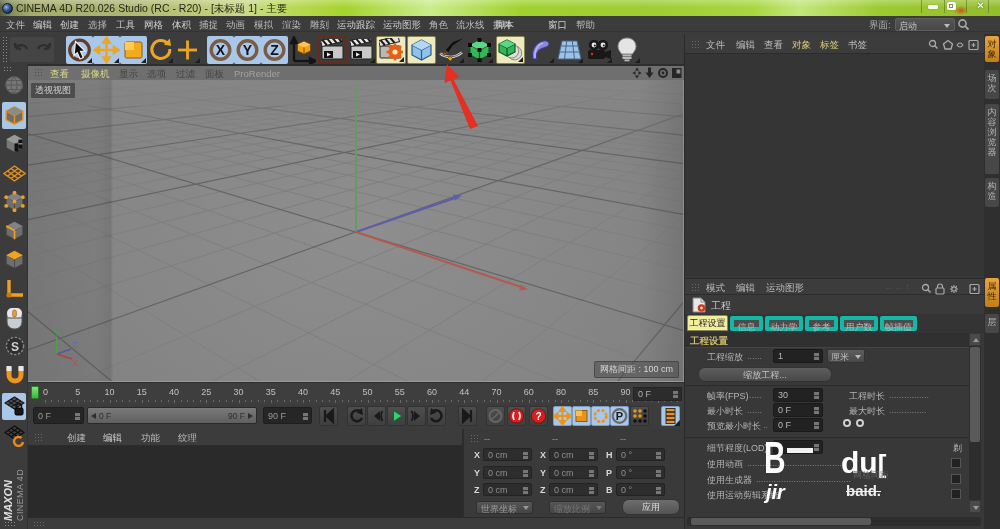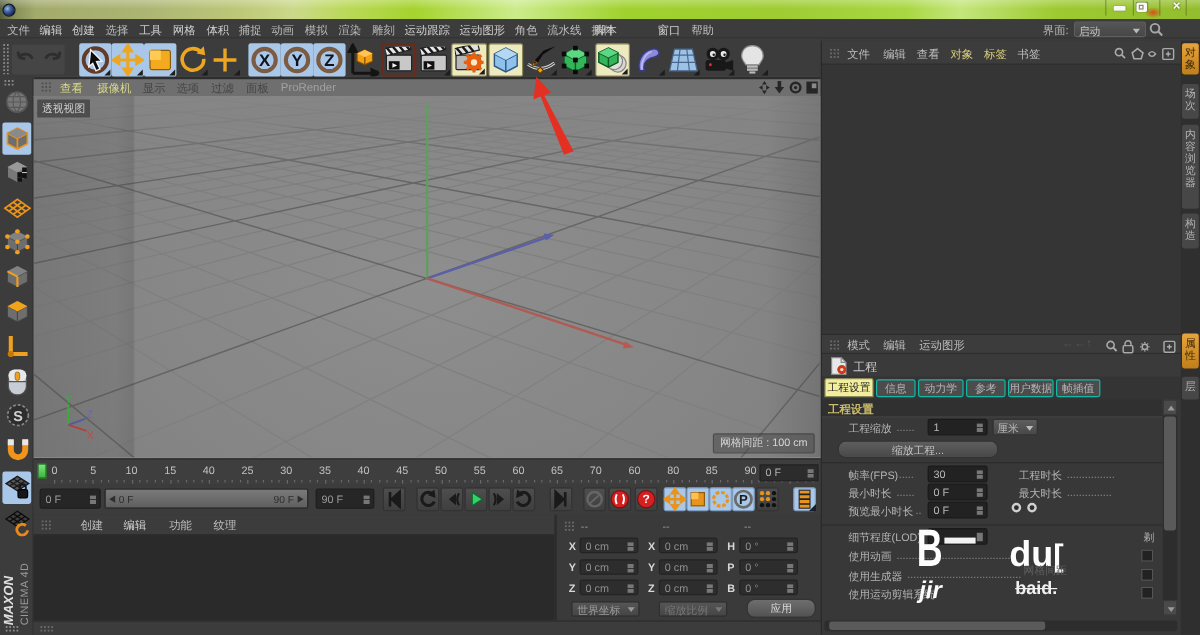--- a/index.html
+++ b/index.html
@@ -56,31 +56,32 @@
 #omhead{left:0;top:0;width:300px;height:20px;background:#3c3c3c;border-bottom:1px solid #2c2c2c}
 #ombody{left:0;top:20px;width:300px;height:222px;background:#353535}
 #amhead{left:0;top:244px;width:300px;height:17px;background:#3c3c3c;border-top:1px solid #2a2a2a;border-bottom:1px solid #2d2d2d}
 .rmitem{position:absolute;top:4px;font-size:9.5px;color:#bdbdbd;white-space:nowrap}
 #tabstrip{left:984px;top:34px;width:16px;height:495px;background:#2f2f2f}
 .vtab{position:absolute;left:1px;width:14px;border-radius:2px;color:#b3b3b3;background:#474747;font-size:9px;text-align:center;line-height:10px;padding:3px 0;word-break:break-all}
 .vtab.sel{background:linear-gradient(180deg,#e8a33c,#c07f18);color:#3a2a08}
 .dots{position:absolute;background-image:radial-gradient(circle,#8a8a8a 26%,transparent 32%);background-size:3px 3px}
 .dotsd{position:absolute;background-image:radial-gradient(circle,#6a6a6a 30%,transparent 36%);background-size:3px 3px}
 .dotsv{position:absolute;background-image:radial-gradient(circle,#4e4e4e 30%,transparent 36%);background-size:3px 3px}
-.rtab{position:absolute;top:282px;height:15px;background:#4c4c4c;border:1px solid #14b8a6;border-radius:2px;font-size:9px;color:#b8b8b8;text-align:center;line-height:14px}
+.rtab{position:absolute;top:282px;height:15px;background:#4c4c4c;border:4px solid #14b8a6;border-radius:2px;font-size:9px;color:#b8b8b8;text-align:center;line-height:14px}
 .arow{position:absolute;font-size:9px;color:#b4b4b4;white-space:nowrap}
 .adots{position:absolute;font-size:9px;color:#8a8a8a;overflow:hidden;white-space:nowrap}
 .afield{position:absolute;height:14px;background:#222;border:1px solid #1a1a1a;border-radius:2px;color:#b8b8b8;font-size:9px;padding:1px 4px}
 .afield:after{content:"";position:absolute;right:3px;top:3px;width:5px;height:7px;background:linear-gradient(180deg,#777 45%,#333 45%,#333 55%,#777 55%)}
 .achk{position:absolute;width:10px;height:10px;background:#222;border:1px solid #555}
 </style></head><body>
 <div id="page">
 
 <div class="abs" id="title"></div>
 <div class="abs" id="c4dlogo"></div>
+<div class="abs" id="titletext">CINEMA 4D R20.026 Studio (RC - R20) - [未标题 1] - 主要</div>
 <div class="abs" style="left:954px;top:6px;width:14px;height:9px;background:radial-gradient(ellipse at center,rgba(225,60,25,.85),rgba(225,60,25,0) 72%)"></div>
 <div class="abs" style="left:921px;top:0;width:1px;height:13px;background:rgba(80,95,30,.5)"></div>
 <div class="abs" style="left:944px;top:0;width:1px;height:13px;background:rgba(80,95,30,.5)"></div>
 <div class="abs" style="left:966px;top:0;width:1px;height:13px;background:rgba(80,95,30,.5)"></div>
 <div class="abs" style="left:988px;top:0;width:1px;height:13px;background:rgba(80,95,30,.5)"></div>
 <div class="abs" style="left:928px;top:5px;width:10px;height:3.5px;background:#f8f8f4;border-radius:1px;box-shadow:0 0 1px #55632a"></div>
 <div class="abs" style="left:947px;top:2px;width:9px;height:8px;background:#fafaf6;border-radius:1.5px;box-shadow:0 0 1px #55632a">
       <span style="position:absolute;left:2px;top:1.5px;width:4px;height:4px;border:1px solid #8a8a70"></span>
     </div>
 <div class="abs" style="left:975px;top:0px;width:11px;height:11px;font-size:11px;font-weight:bold;color:#fcfcf8;text-align:center;line-height:11px;text-shadow:0 0 2px #4a5822">×</div>
@@ -459,21 +460,21 @@
       <div class="rnum" style="left:108.8px">15</div>
       <div class="rnum" style="left:141.0px">40</div>
       <div class="rnum" style="left:173.2px">25</div>
       <div class="rnum" style="left:205.5px">30</div>
       <div class="rnum" style="left:237.8px">35</div>
       <div class="rnum" style="left:270.0px">40</div>
       <div class="rnum" style="left:302.2px">45</div>
       <div class="rnum" style="left:334.5px">50</div>
       <div class="rnum" style="left:366.8px">55</div>
       <div class="rnum" style="left:399.0px">60</div>
-      <div class="rnum" style="left:431.2px">65</div>
+      <div class="rnum" style="left:431.2px">44</div>
       <div class="rnum" style="left:463.5px">70</div>
       <div class="rnum" style="left:495.8px">60</div>
       <div class="rnum" style="left:528.0px">80</div>
       <div class="rnum" style="left:560.2px">85</div>
       <div class="rnum" style="left:592.5px">90</div>
       <div class="abs" style="left:17.0px;top:17px;width:1px;height:3px;background:#6a6a6a"></div>
       <div class="abs" style="left:23.4px;top:17px;width:1px;height:2px;background:#6a6a6a"></div>
       <div class="abs" style="left:29.9px;top:17px;width:1px;height:2px;background:#6a6a6a"></div>
       <div class="abs" style="left:36.4px;top:17px;width:1px;height:2px;background:#6a6a6a"></div>
       <div class="abs" style="left:42.8px;top:17px;width:1px;height:2px;background:#6a6a6a"></div>

